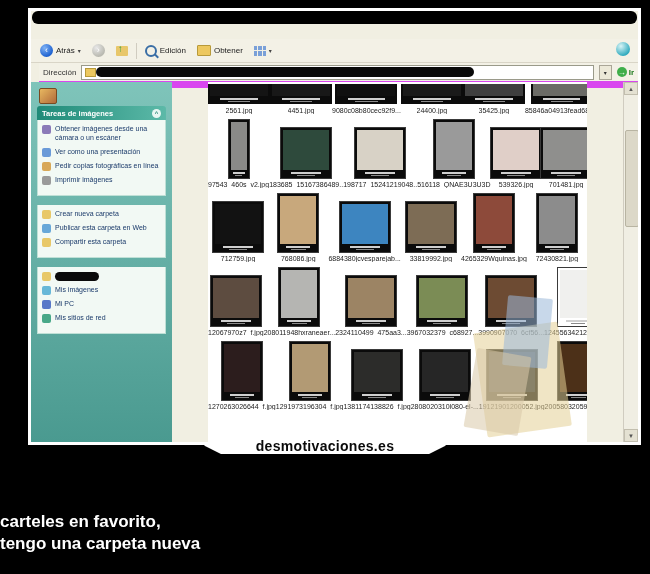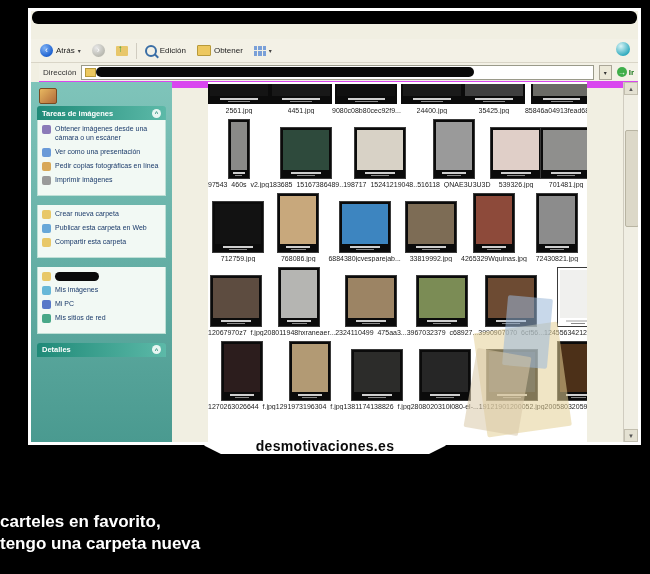--- a/index.html
+++ b/index.html
@@ -220,26 +220,20 @@
                 <div class="task">
                   <span class="ic" style="background: rgb(88, 120, 200);"></span>
                   <span>Mi PC</span>
                 </div>
                 <div class="task">
                   <span class="ic" style="background: rgb(72, 168, 136);"></span>
                   <span>Mis sitios de red</span>
                 </div>
               </div>
             </div>
-            <div class="section">
-              <div class="sec-header">
-                <span>Detalles</span>
-                <span class="chev">^</span>
-              </div>
-            </div>
           </div>
         <div class="files" id="files">
 
         <div class="file-row clipped">
               <div class="cell">
                 <div class="thumbwrap">
                   <div class="thumb shape-wide" style="">
                     <div class="pic" style="background: rgb(20, 20, 20);"></div>
                     <div class="capline"></div>
                     <div class="capline2"></div>

